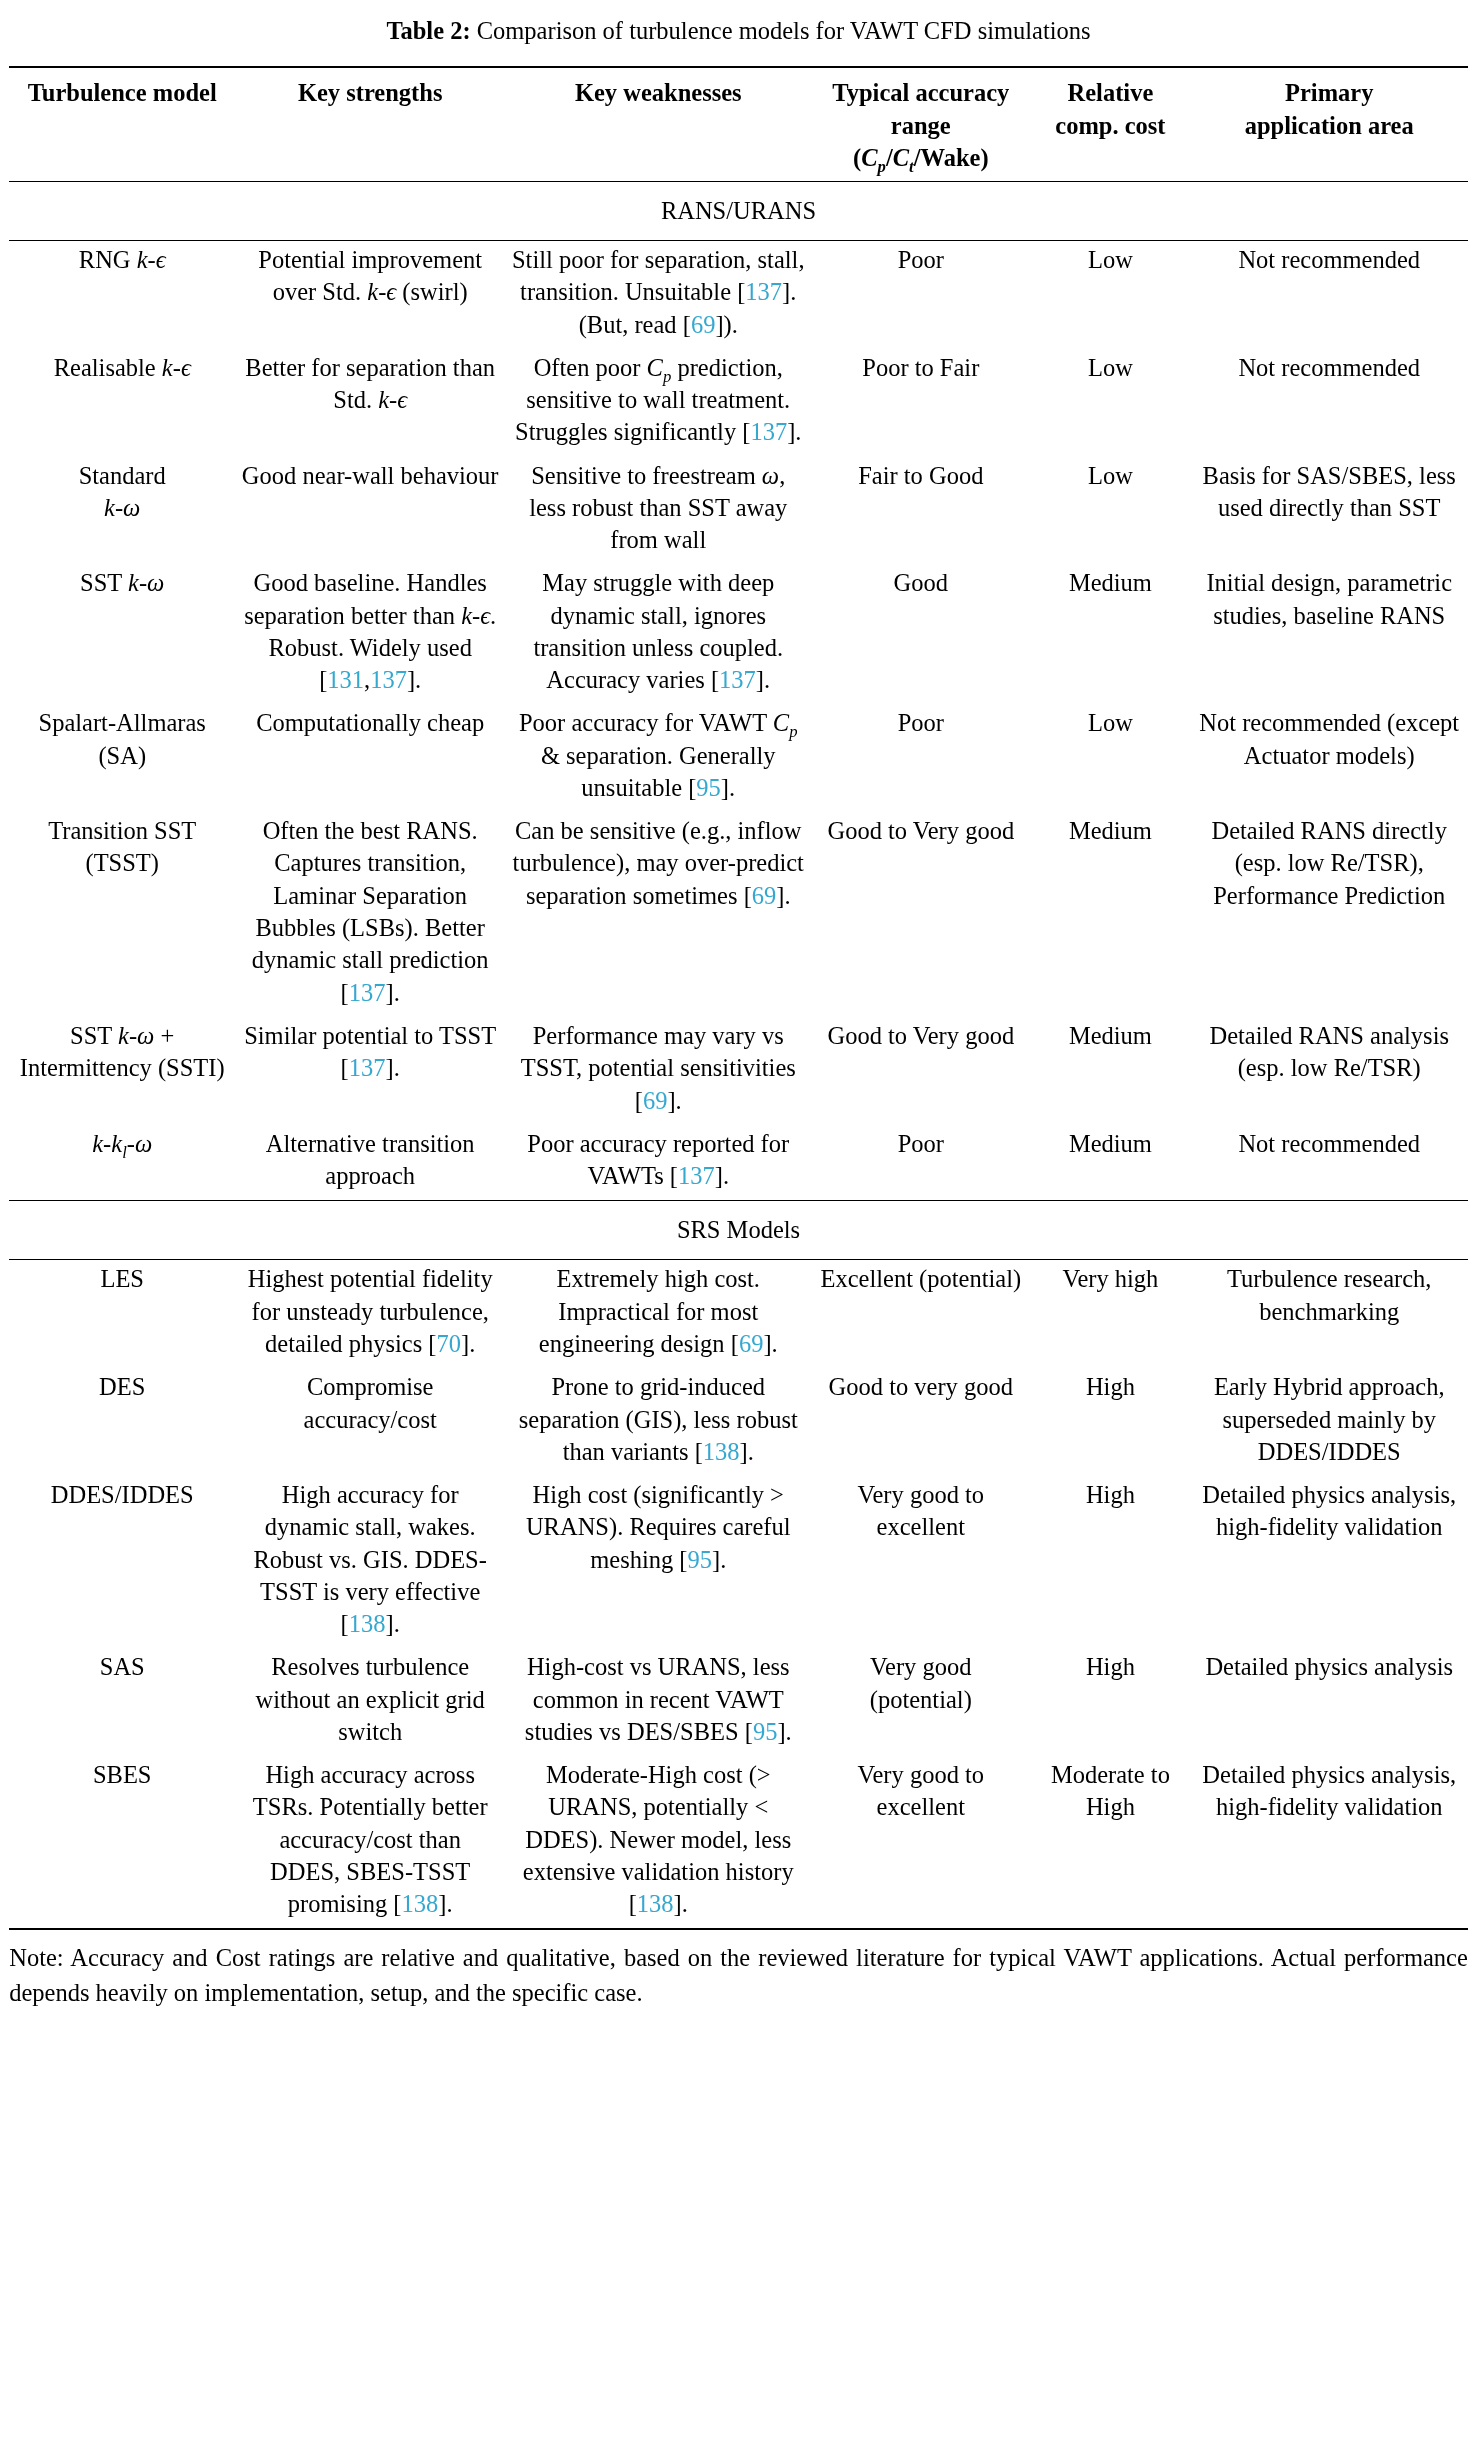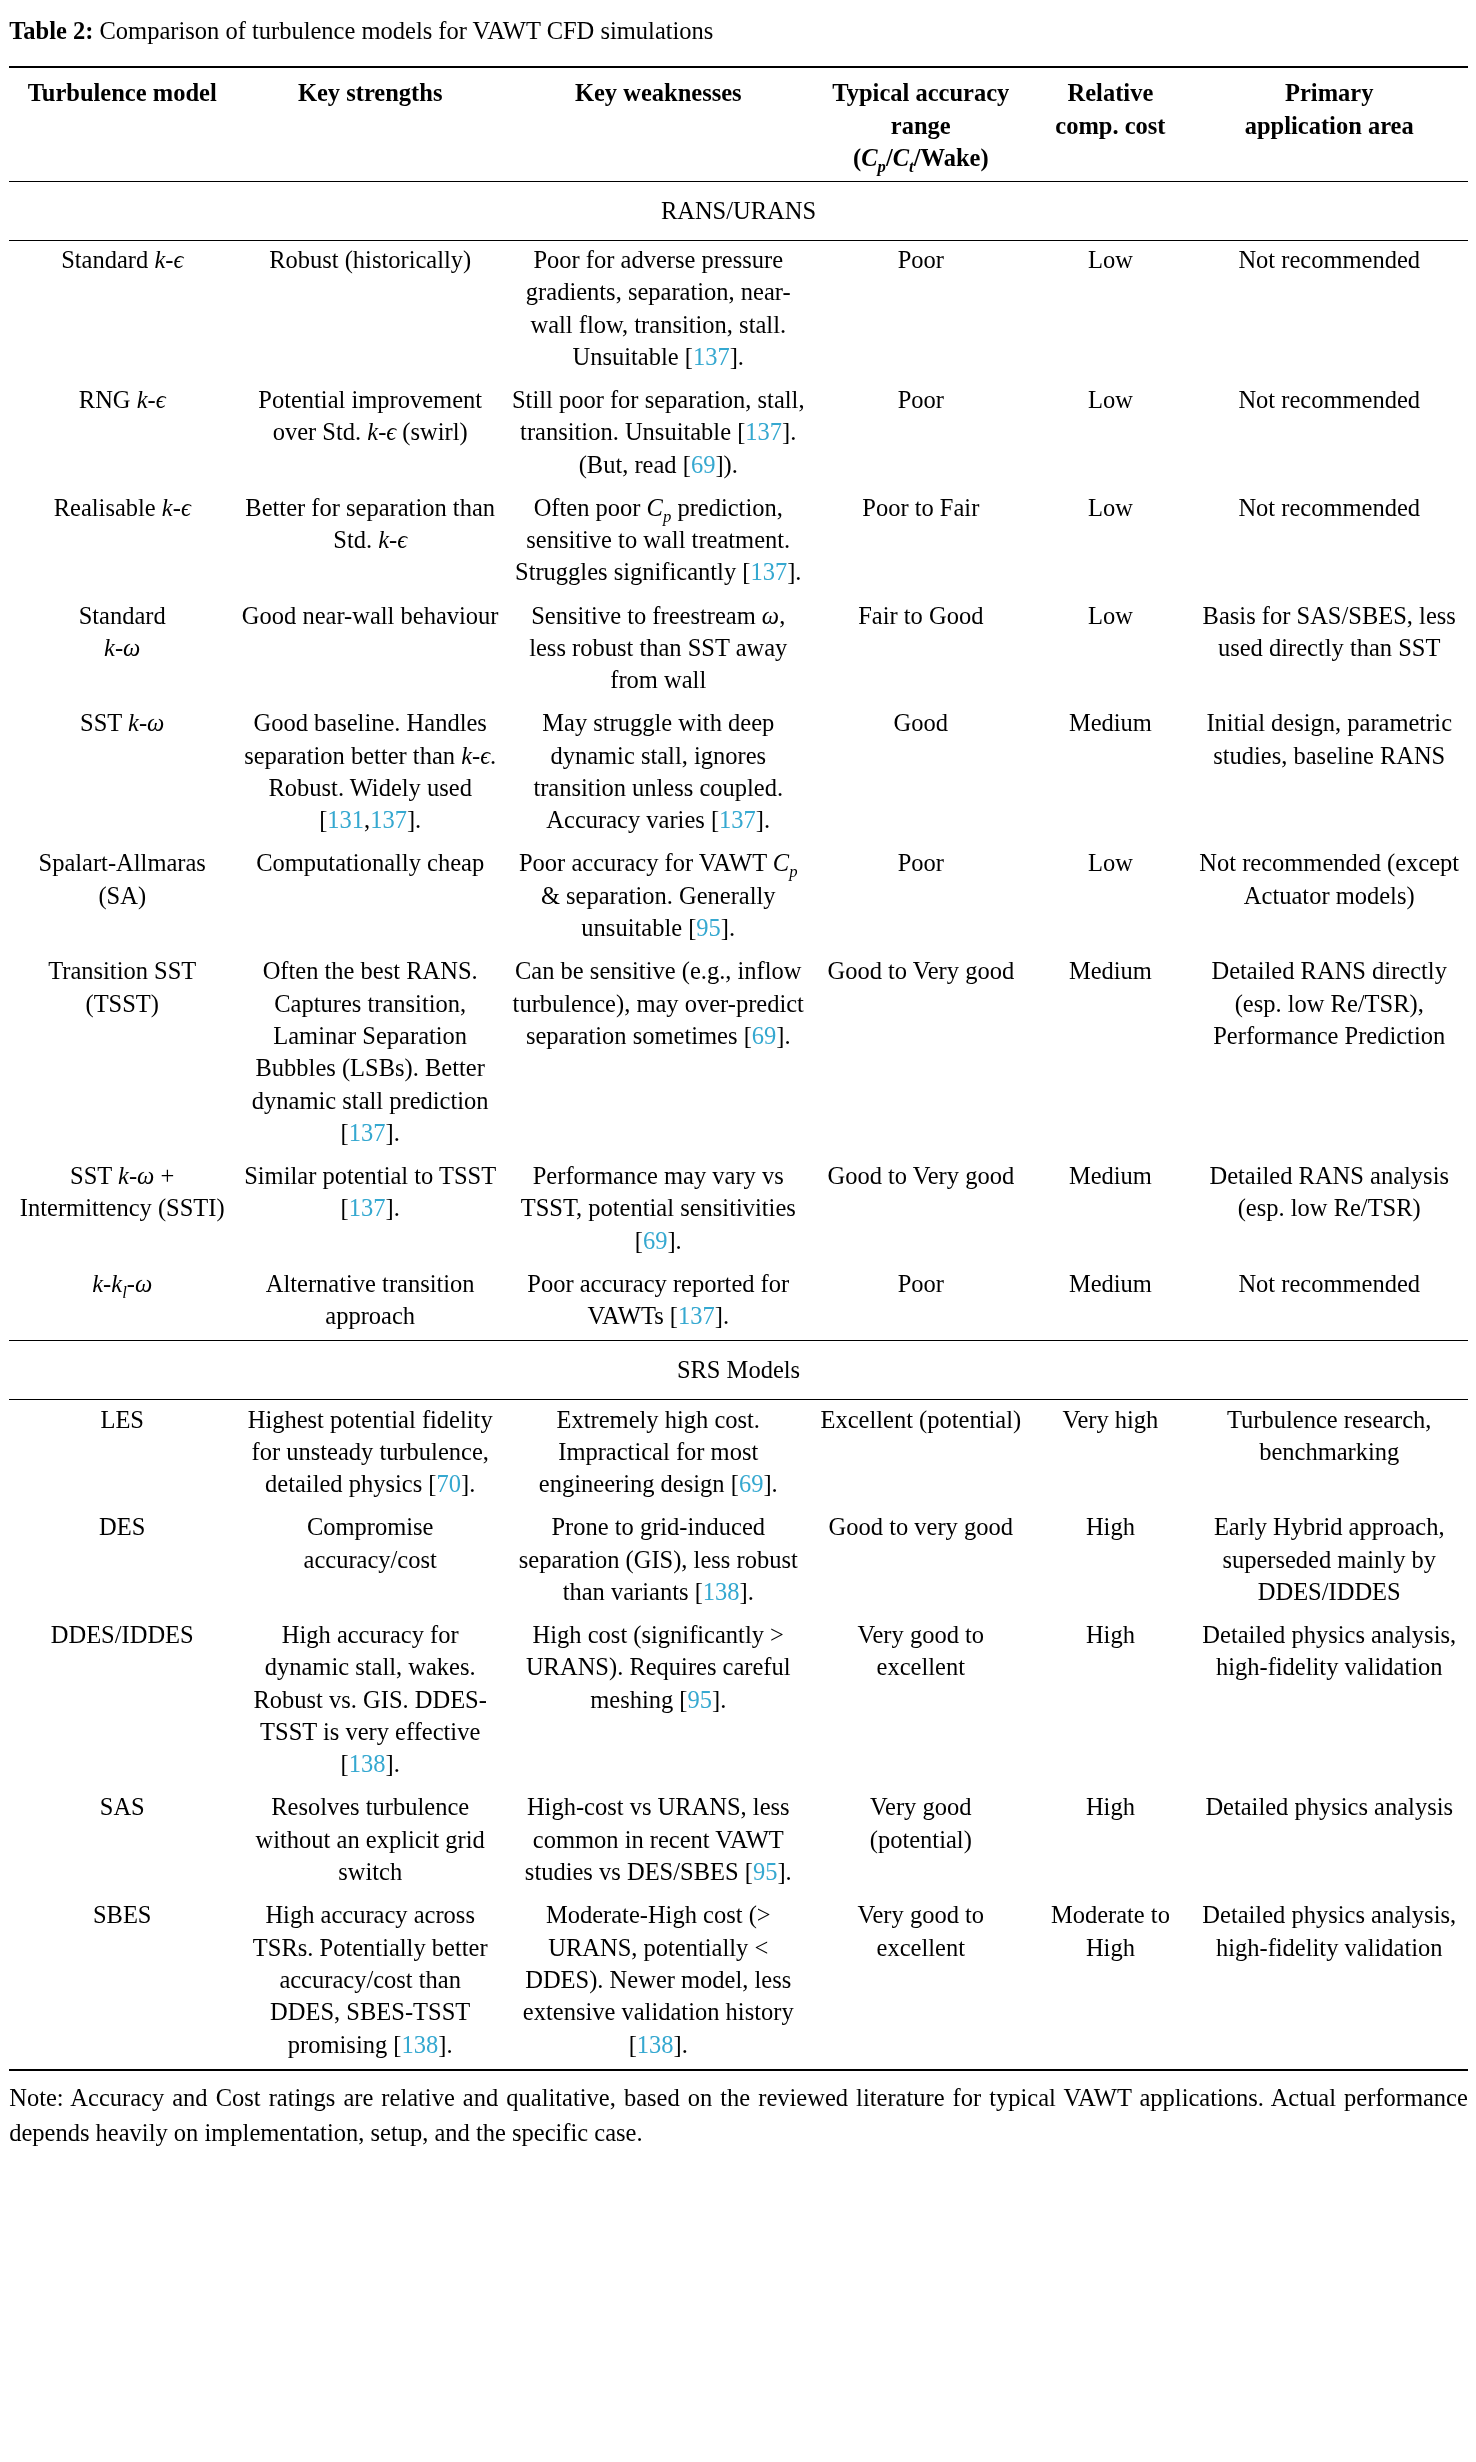--- a/index.html
+++ b/index.html
@@ -5,21 +5,21 @@
   :root { --cite-color:#35a8d0; --ink:#000; }
   * { box-sizing:border-box; }
   html,body { margin:0; padding:0; background:#fff; }
   body {
     color:var(--ink);
     font-family:"Liberation Serif","DejaVu Serif",serif;
     font-size:24.5px;
     width:1477px;
   }
   .page { width:1477px; min-height:2462px; padding:10.7px 9.2px 18.4px; background:#fff; }
-  .caption { margin:6.1px 0 21.5px; }
+  .caption { text-align:center; margin:6.1px 0 21.5px; }
   .caption b { font-weight:bold; }
   table.model-table {
     width:100%;
     border-collapse:collapse;
     table-layout:fixed;
     border-top:2.3px solid var(--ink);
     border-bottom:2.3px solid var(--ink);
   }
   th, td {
     vertical-align:top;
@@ -60,28 +60,20 @@
         <th>Key strengths</th>
         <th>Key weaknesses</th>
         <th>Typical accuracy<br>range<br>(<i>C<sub>p</sub></i>/<i>C<sub>t</sub></i>/Wake)</th>
         <th>Relative<br>comp. cost</th>
         <th>Primary<br>application area</th>
       </tr>
     </thead>
     <tbody>
         <tr>
           <td colspan="6" class="section-label">RANS/URANS</td>
-        </tr>
-        <tr>
-          <td>Standard <i>k</i>-<i>ϵ</i></td>
-          <td>Robust (historically)</td>
-          <td>Poor for adverse pressure gradients, separation, near-wall flow, transition, stall. Unsuitable [<span class="cite">137</span>].</td>
-          <td>Poor</td>
-          <td>Low</td>
-          <td>Not recommended</td>
         </tr>
         <tr>
           <td>RNG <i>k</i>-<i>ϵ</i></td>
           <td>Potential improvement over Std. <i>k</i>-<i>ϵ</i> (swirl)</td>
           <td>Still poor for separation, stall, transition. Unsuitable [<span class="cite">137</span>]. (But, read [<span class="cite">69</span>]).</td>
           <td>Poor</td>
           <td>Low</td>
           <td>Not recommended</td>
         </tr>
         <tr>

